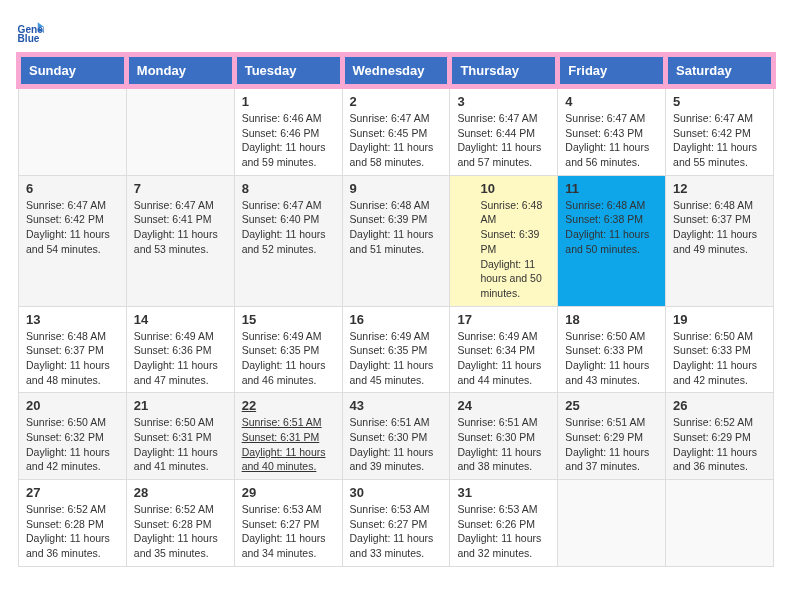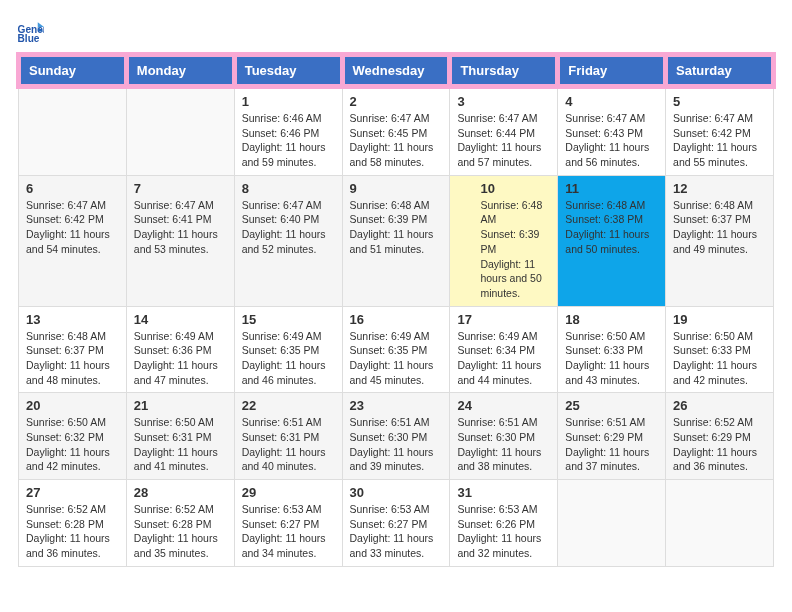--- a/index.html
+++ b/index.html
@@ -213,26 +213,26 @@
       </tr>
       <tr>
         <td style="background: rgb(245, 245, 245);">
           <span class="day-number">20</span>
           <div class="day-info">Sunrise: 6:50 AM<br>Sunset: 6:32 PM<br>Daylight: 11 hours and 42 minutes.</div>
         </td>
         <td style="background: rgb(245, 245, 245);">
           <span class="day-number">21</span>
           <div class="day-info">Sunrise: 6:50 AM<br>Sunset: 6:31 PM<br>Daylight: 11 hours and 41 minutes.</div>
         </td>
-        <td style="background: rgb(245, 245, 245);">
+        <td style="background: rgb(245, 245, 245); text-decoration: underline;">
           <span class="day-number">22</span>
           <div class="day-info">Sunrise: 6:51 AM<br>Sunset: 6:31 PM<br>Daylight: 11 hours and 40 minutes.</div>
         </td>
         <td style="background: rgb(245, 245, 245);">
-          <span class="day-number">23</span>
+          <span class="day-number">43</span>
           <div class="day-info">Sunrise: 6:51 AM<br>Sunset: 6:30 PM<br>Daylight: 11 hours and 39 minutes.</div>
         </td>
         <td style="background: rgb(245, 245, 245);">
           <span class="day-number">24</span>
           <div class="day-info">Sunrise: 6:51 AM<br>Sunset: 6:30 PM<br>Daylight: 11 hours and 38 minutes.</div>
         </td>
         <td style="background: rgb(245, 245, 245);">
           <span class="day-number">25</span>
           <div class="day-info">Sunrise: 6:51 AM<br>Sunset: 6:29 PM<br>Daylight: 11 hours and 37 minutes.</div>
         </td>

